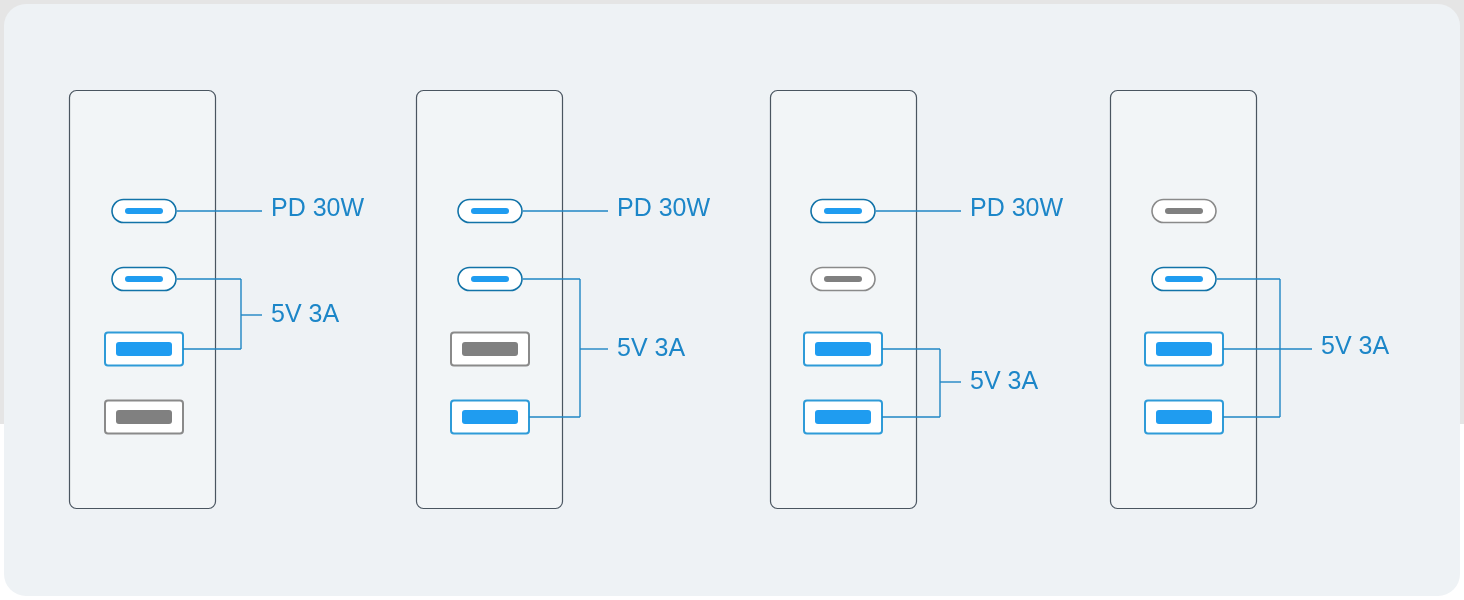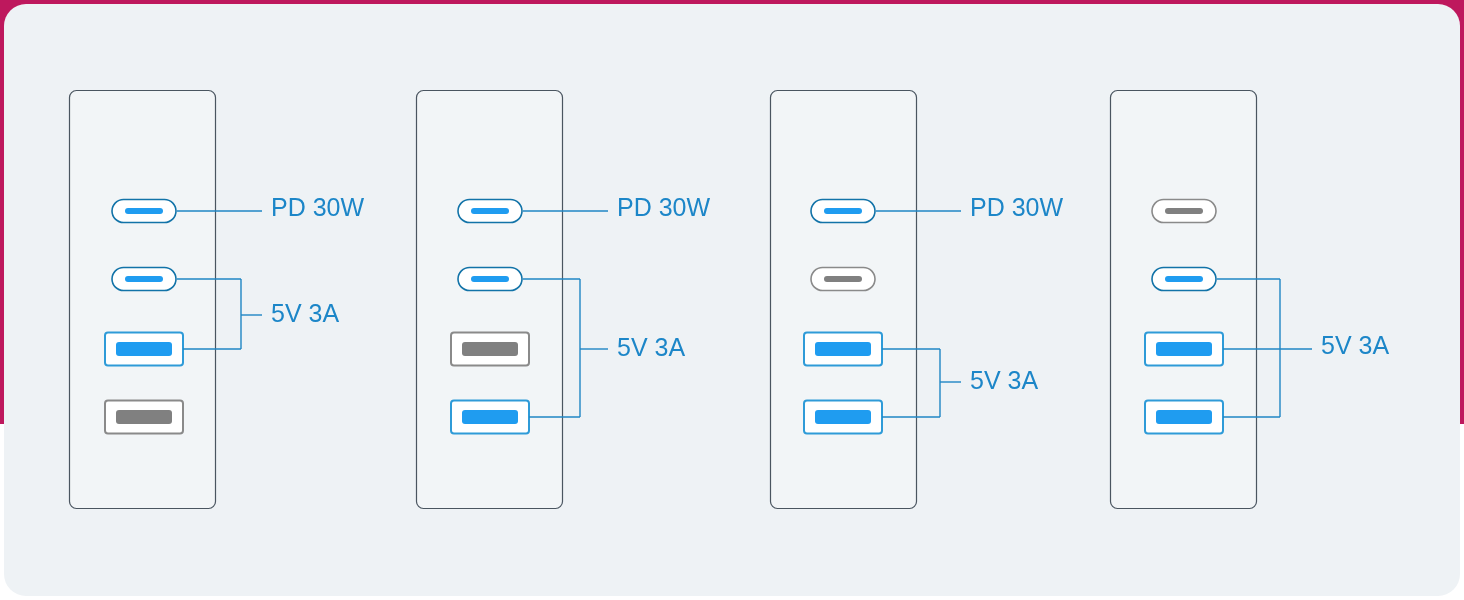--- a/index.html
+++ b/index.html
@@ -8,21 +8,21 @@
     margin: 0; padding: 0;
     width: 1464px; height: 600px;
     background: #ffffff;
     font-family: "Liberation Sans", "DejaVu Sans", sans-serif;
     overflow: hidden;
   }
   #stage {
     position: relative;
     width: 1464px;
     height: 424px;
-    background: #be185d;
+    background: #e5e5e5;
   }
   #canvas-bg {
     position: absolute;
     left: 4px; top: 4px;
     width: 1456px; height: 592px;
     background: #eef2f5;
     border-radius: 22px;
   }
   #diagram-svg {
     position: absolute;

